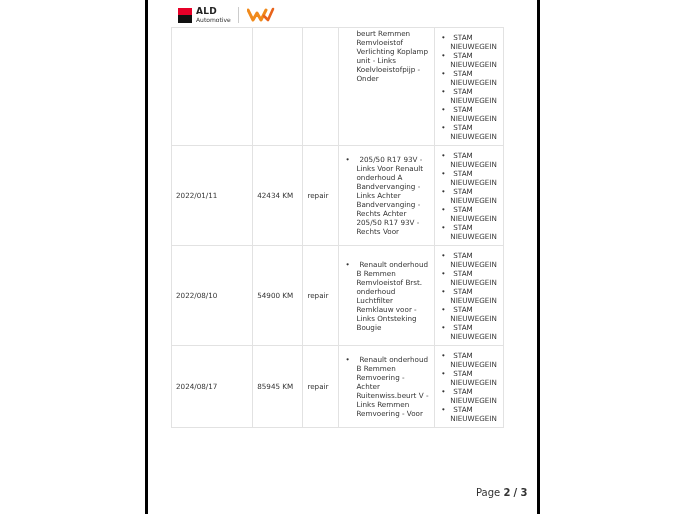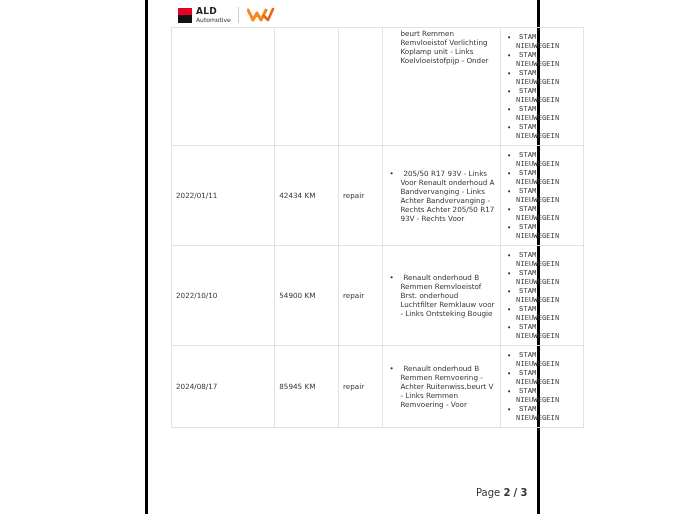--- a/index.html
+++ b/index.html
@@ -9,34 +9,34 @@
     .frame-right { position: absolute; left: 537px; top: 0; width: 3px; height: 514px; background: #000; }
     .header { position: absolute; left: 178px; top: 5px; height: 20px; display: flex; align-items: center; }
     .ald-mark { width: 14px; height: 15px; display: flex; flex-direction: column; margin-right: 4px; }
     .ald-mark .top { flex: 1; background: #e60028; }
     .ald-mark .bot { flex: 1; background: #111; }
     .ald-text { display: flex; flex-direction: column; line-height: 1; }
     .ald-text .ald { font-size: 9px; font-weight: bold; color: #222; letter-spacing: 0.3px; }
     .ald-text .auto { font-size: 6px; color: #333; margin-top: 1px; }
     .sep { width: 1px; height: 16px; background: #ccc; margin: 0 8px 0 7px; }
     .lp-logo { width: 28px; height: 16px; }
-    table.hist { position: absolute; left: 171px; top: 27px; width: 413px; border-collapse: collapse; font-size: 7.2px; line-height: 9px; color: #333; }
+    table.hist { position: absolute; left: 171px; top: 27px; width: 333px; border-collapse: collapse; font-size: 7.2px; line-height: 9px; color: #333; }
     table.hist td { border: 1px solid #e2e2e2; vertical-align: middle; padding: 2px 4px; }
     td.date { width: 86px; }
     td.km { width: 53px; }
     td.type { width: 37px; }
     td.desc { width: 98px; vertical-align: middle; }
     td.loc { width: 69px; padding: 1px 2px 2px 2px; }
     .desc-wrap { display: flex; }
     .desc-wrap .bullet { width: 13px; flex: none; padding-left: 2px; }
     .desc-wrap .txt { flex: 1; }
     ul.locs { list-style: none; }
     ul.locs li { display: flex; }
     ul.locs li .b { width: 11px; flex: none; padding-left: 2px; }
-    ul.locs li .t { flex: 1; font-family: Liberation Mono, monospace; }
+    ul.locs li .t { flex: 1; }
     .footer { position: absolute; left: 476px; top: 487px; font-size: 10px; color: #333; }
     .footer b { font-weight: bold; }
   </style>
 </head>
 <body>
 
 <div class="frame-left"></div>
 <div class="frame-right"></div>
 
 <div class="header">
@@ -122,21 +122,21 @@
               <span class="t" style="text-indent: 3px;">STAM NIEUWEGEIN</span>
             </li>
             <li>
               <span class="b">•</span>
               <span class="t" style="text-indent: 3px;">STAM NIEUWEGEIN</span>
             </li>
           </ul>
         </td>
       </tr>
       <tr style="height: 100px;">
-        <td class="date">2022/10/10</td>
+        <td class="date">2022/08/10</td>
         <td class="km">54900 KM</td>
         <td class="type">repair</td>
         <td class="desc">
           <div class="desc-wrap">
             <span class="bullet">•</span>
             <span class="txt" style="padding-left: 0px; text-indent: 3px;">Renault onderhoud B Remmen Remvloeistof  Brst. onderhoud Luchtfilter Remklauw voor - Links  Ontsteking Bougie</span>
           </div>
         </td>
         <td class="loc">
           <ul class="locs">

